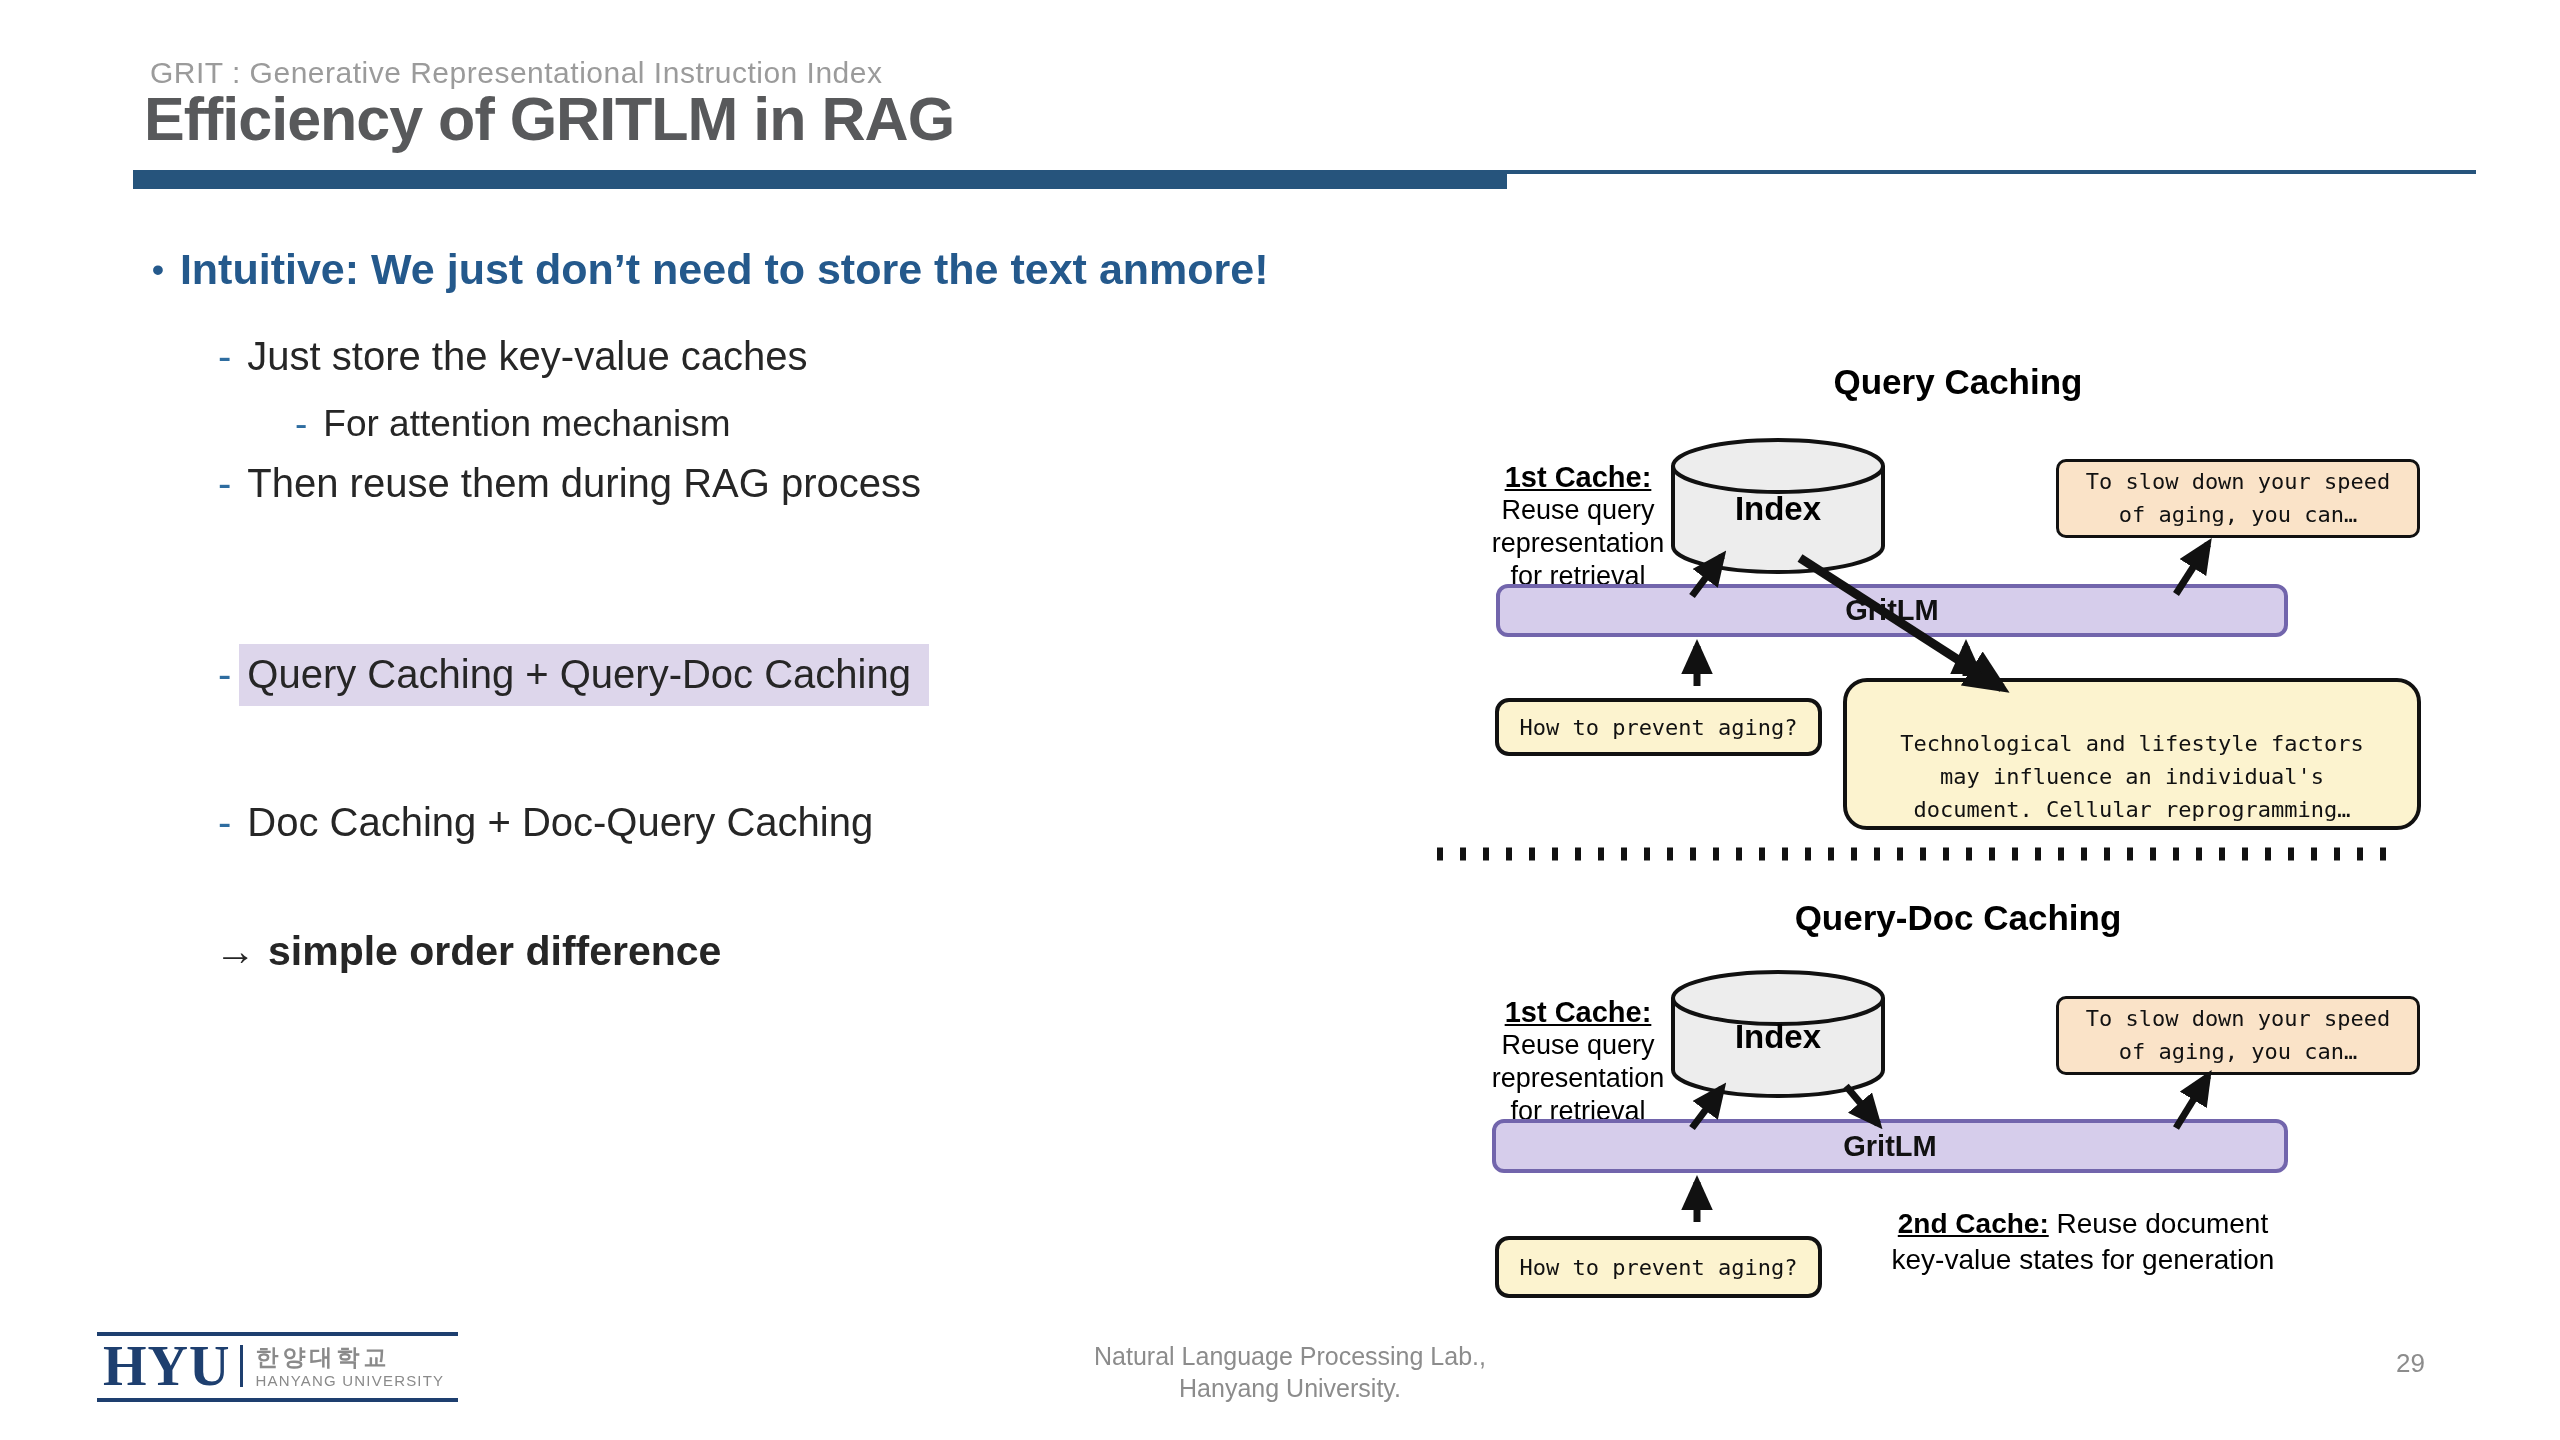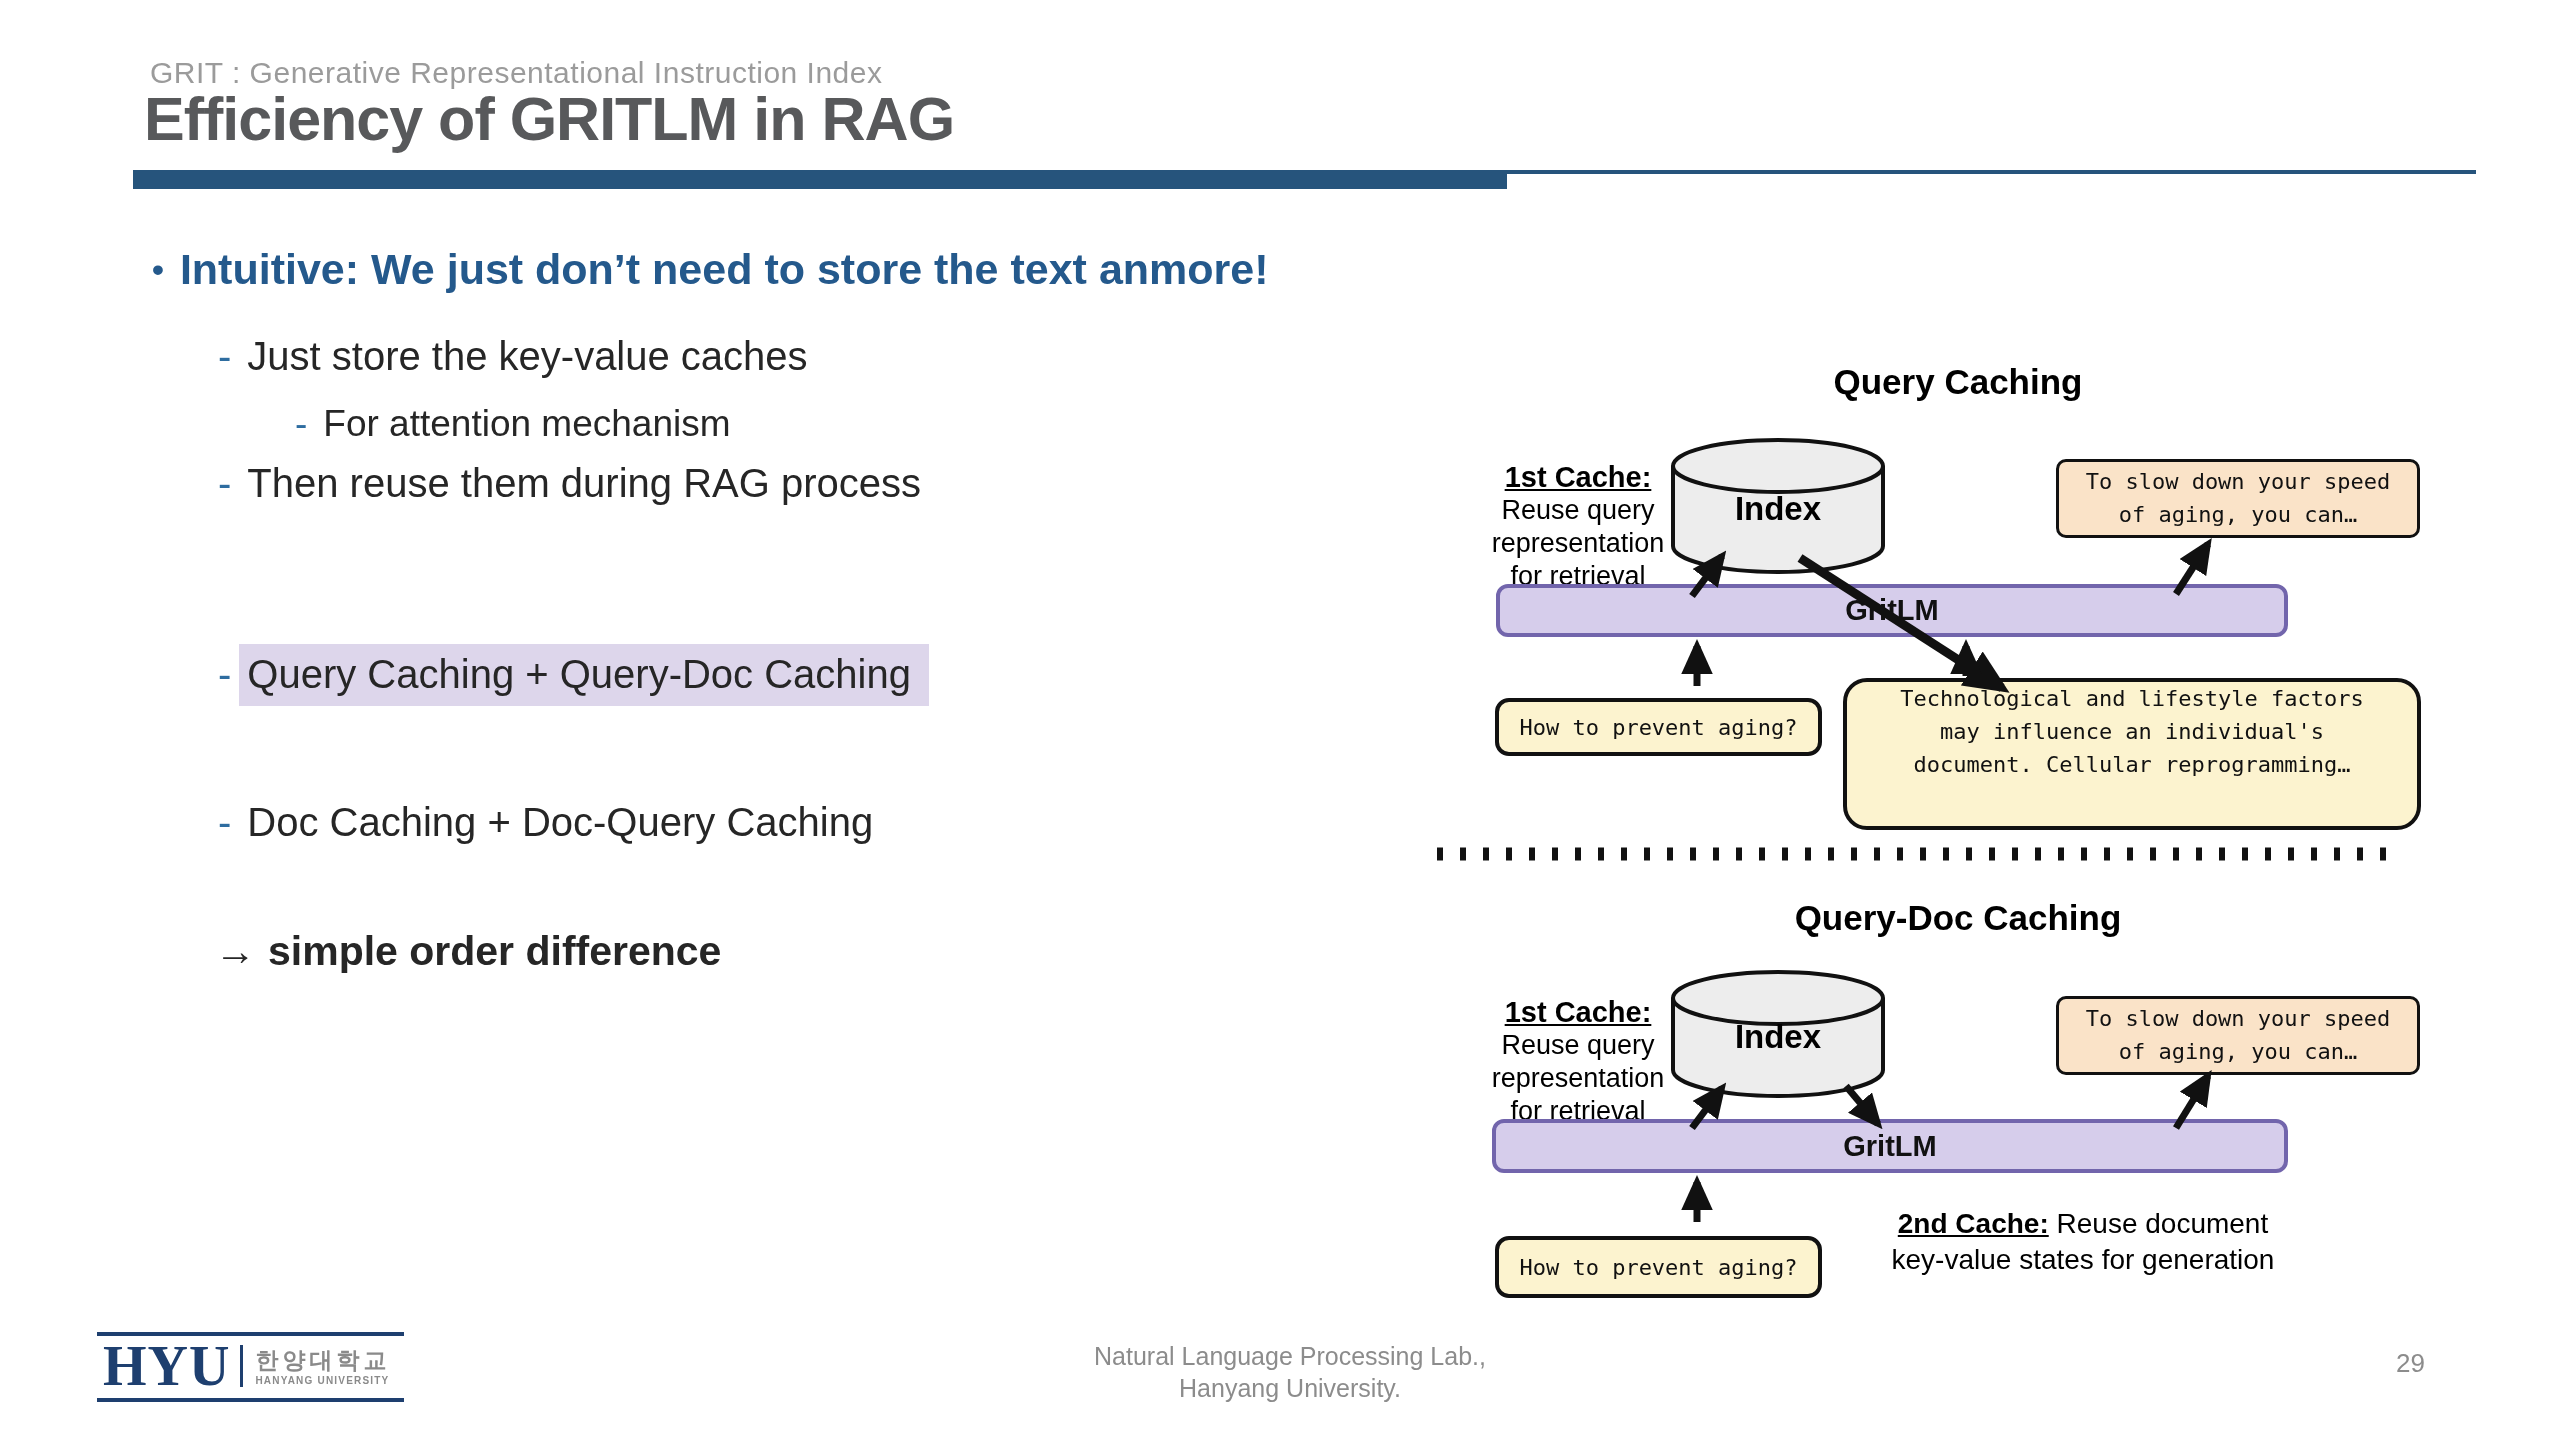--- a/index.html
+++ b/index.html
@@ -34,36 +34,36 @@
              border:3px solid #111;border-radius:10px;font-family:"DejaVu Sans Mono",monospace;
              font-size:22px;line-height:33px;color:#111;text-align:center;padding:3px 0 4px 0;}
   .gritlm-bar{position:absolute;box-sizing:border-box;background:#d6cdeb;border:4px solid #7265ac;
               border-radius:12px;text-align:center;font-weight:bold;font-size:29px;color:#111;}
   .ynote{position:absolute;box-sizing:border-box;background:#fcf3cf;border:4px solid #111;
          border-radius:14px;font-family:"DejaVu Sans Mono",monospace;font-size:22px;color:#111;
          display:flex;align-items:center;justify-content:center;text-align:center;margin-top:12px;}
   .big-ynote{position:absolute;box-sizing:border-box;background:#fcf3cf;border:4px solid #111;
              border-radius:24px;font-family:"DejaVu Sans Mono",monospace;font-size:22px;
              line-height:33px;color:#111;display:flex;flex-direction:column;align-items:center;
-             justify-content:flex-start;text-align:center;}
+             justify-content:flex-end;text-align:center;}
   .second-cache{position:absolute;left:1878px;top:1206px;width:410px;font-size:28px;line-height:36px;
                 text-align:center;color:#000;}
   .second-cache .ch{font-weight:bold;text-decoration:underline;}
 
   
   .layer{position:absolute;left:0;top:0;width:2560px;height:1440px;pointer-events:none;}
 
   
   .logo{position:absolute;left:97px;top:1332px;display:flex;align-items:center;
         border-top:4px solid #1e3f6f;border-bottom:4px solid #1e3f6f;padding:4px 14px 6px 6px;}
   .logo-acronym{font-family:"Liberation Serif",serif;font-weight:bold;font-size:56px;line-height:52px;
                 color:#1e3f6f;letter-spacing:1px;}
   .logo-divider{width:3px;height:42px;background:#1e3f6f;margin:0 12px 0 10px;}
   .logo-kr{font-size:23px;color:#8a8a8a;font-weight:bold;letter-spacing:4px;line-height:26px;}
-  .logo-en{font-size:10px;color:#8a8a8a;font-weight:bold;letter-spacing:1.2px;margin-top:2px;}
+  .logo-en{font-size:15px;color:#8a8a8a;font-weight:normal;letter-spacing:1.2px;margin-top:2px;}
   .credit{position:absolute;left:1010px;top:1340px;width:560px;text-align:center;font-size:25px;
           color:#8c8c8c;line-height:32px;}
   .page-num{position:absolute;left:2396px;top:1348px;font-size:26px;color:#8c8c8c;}
 </style>
 </head>
 <body>
 
 <div class="slide">
 
   <div class="kicker">GRIT : Generative Representational Instruction Index</div>

